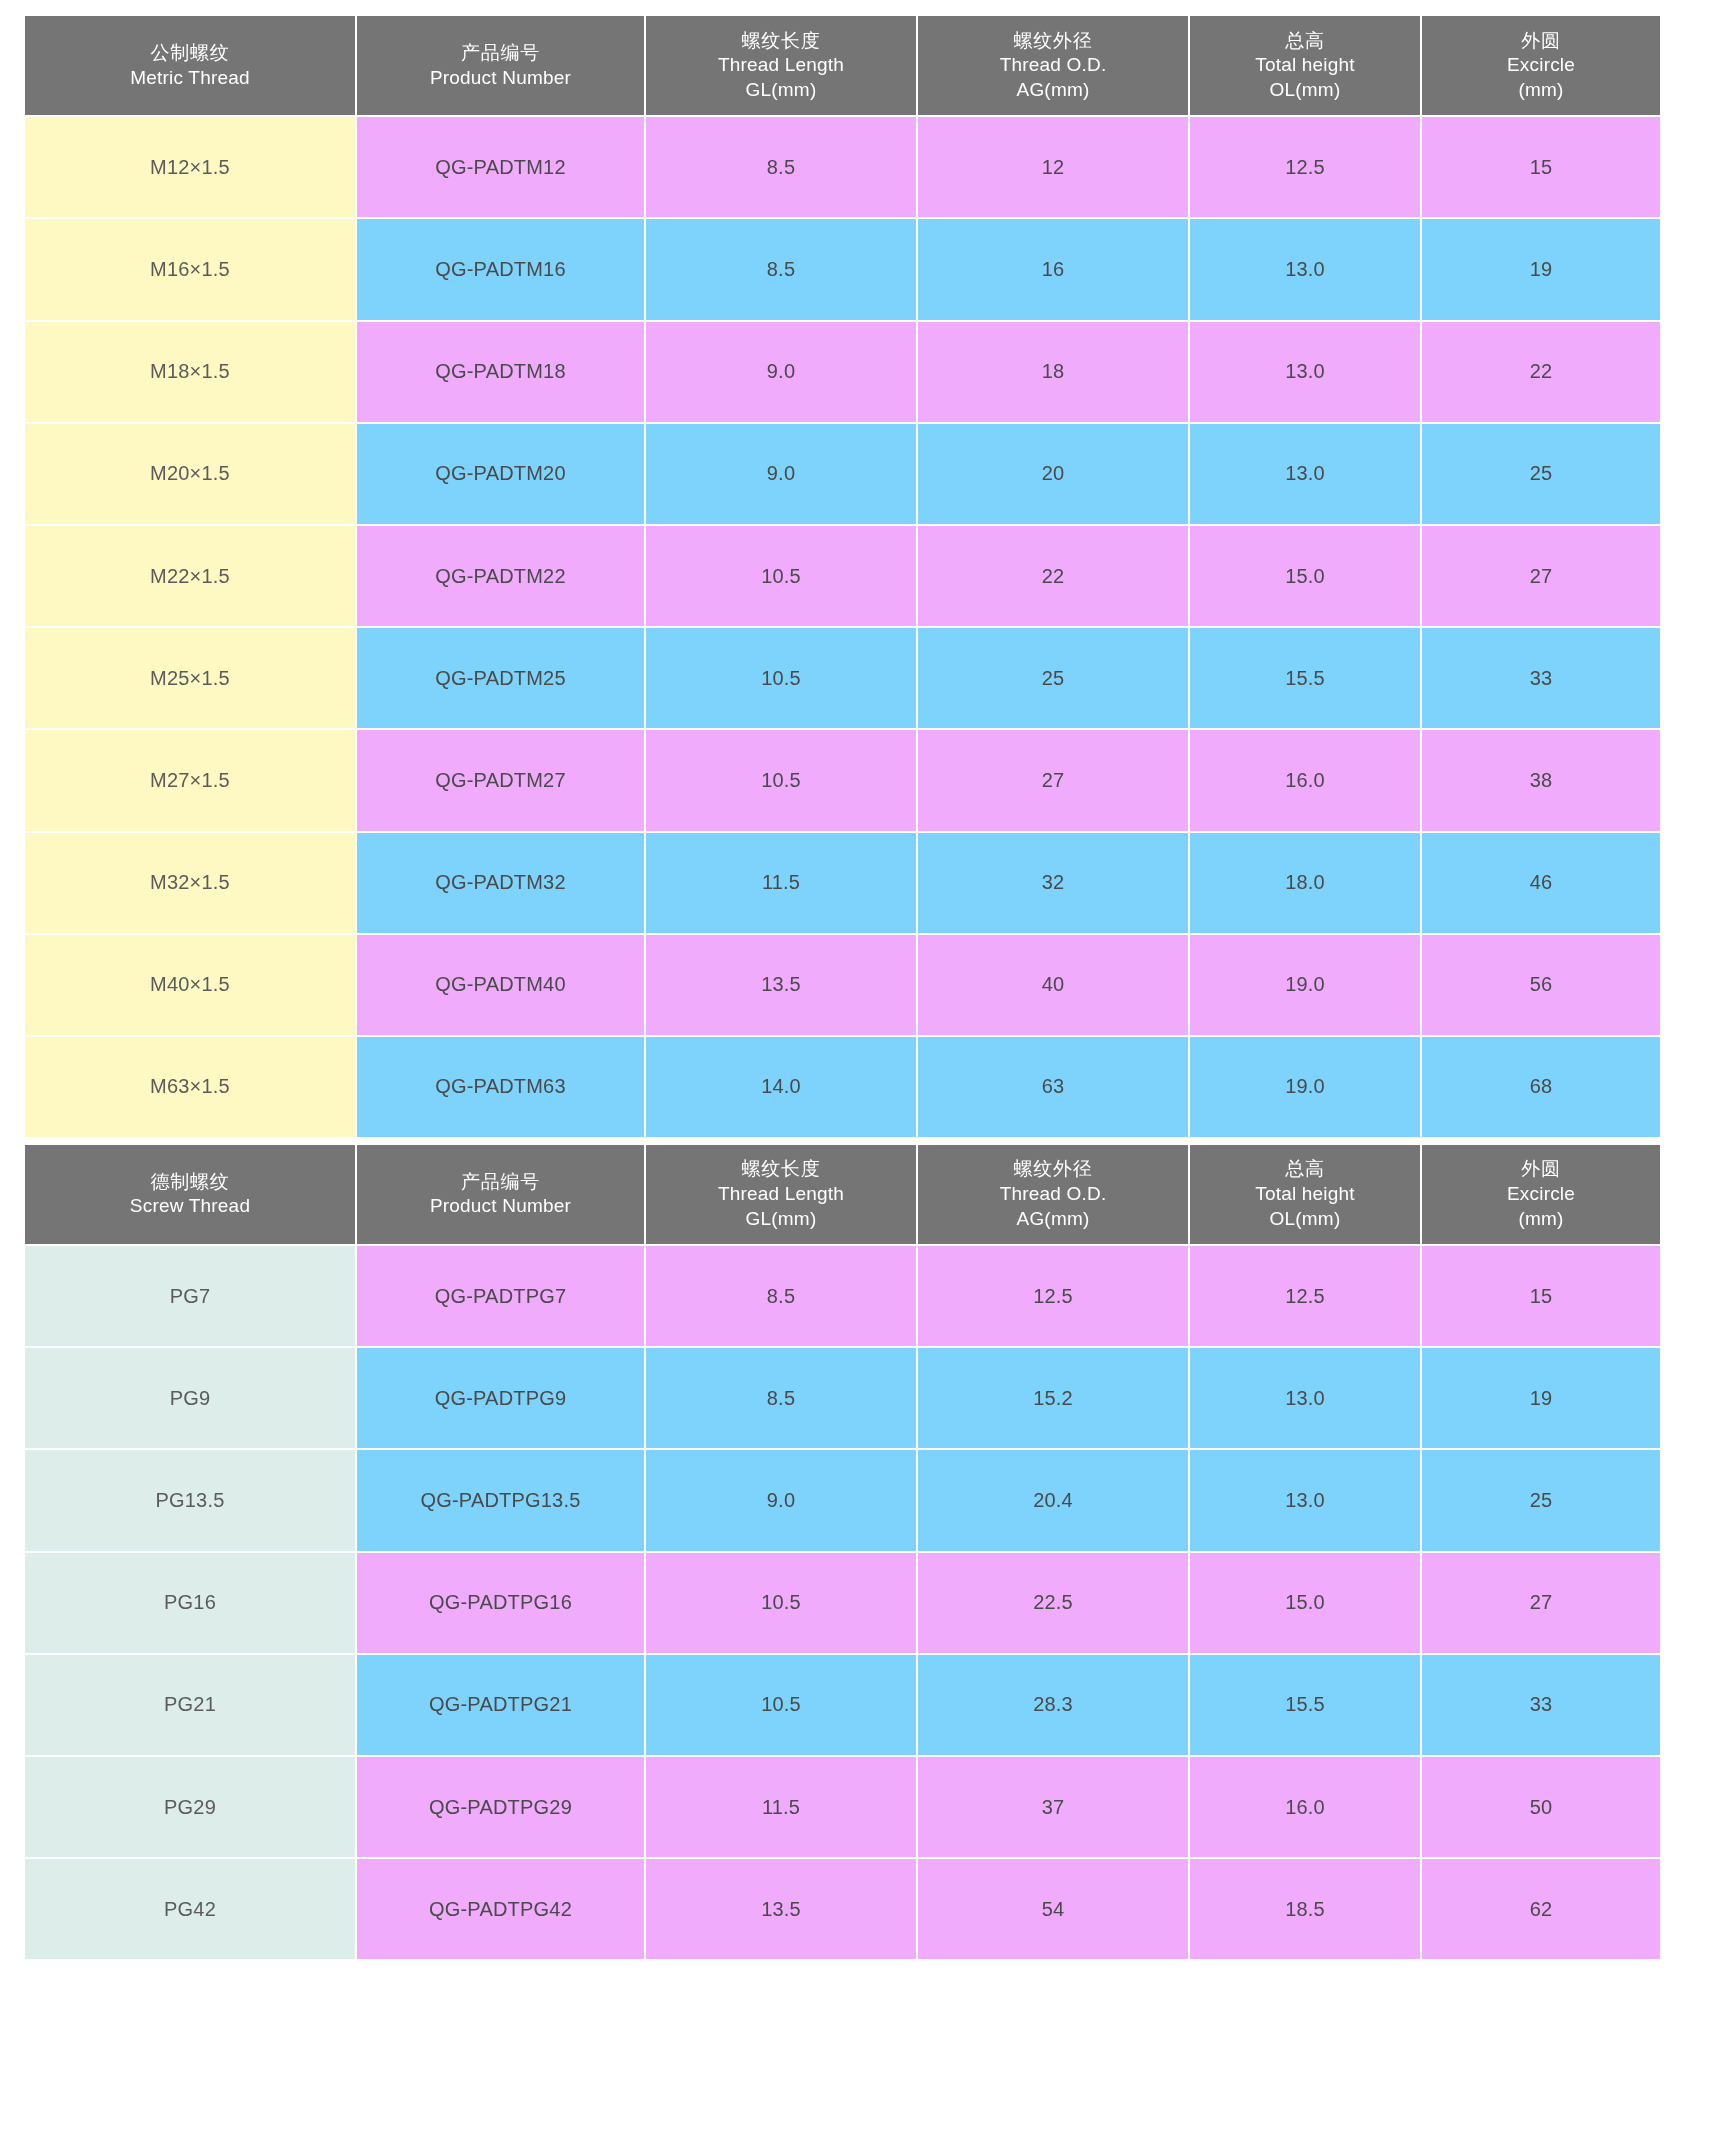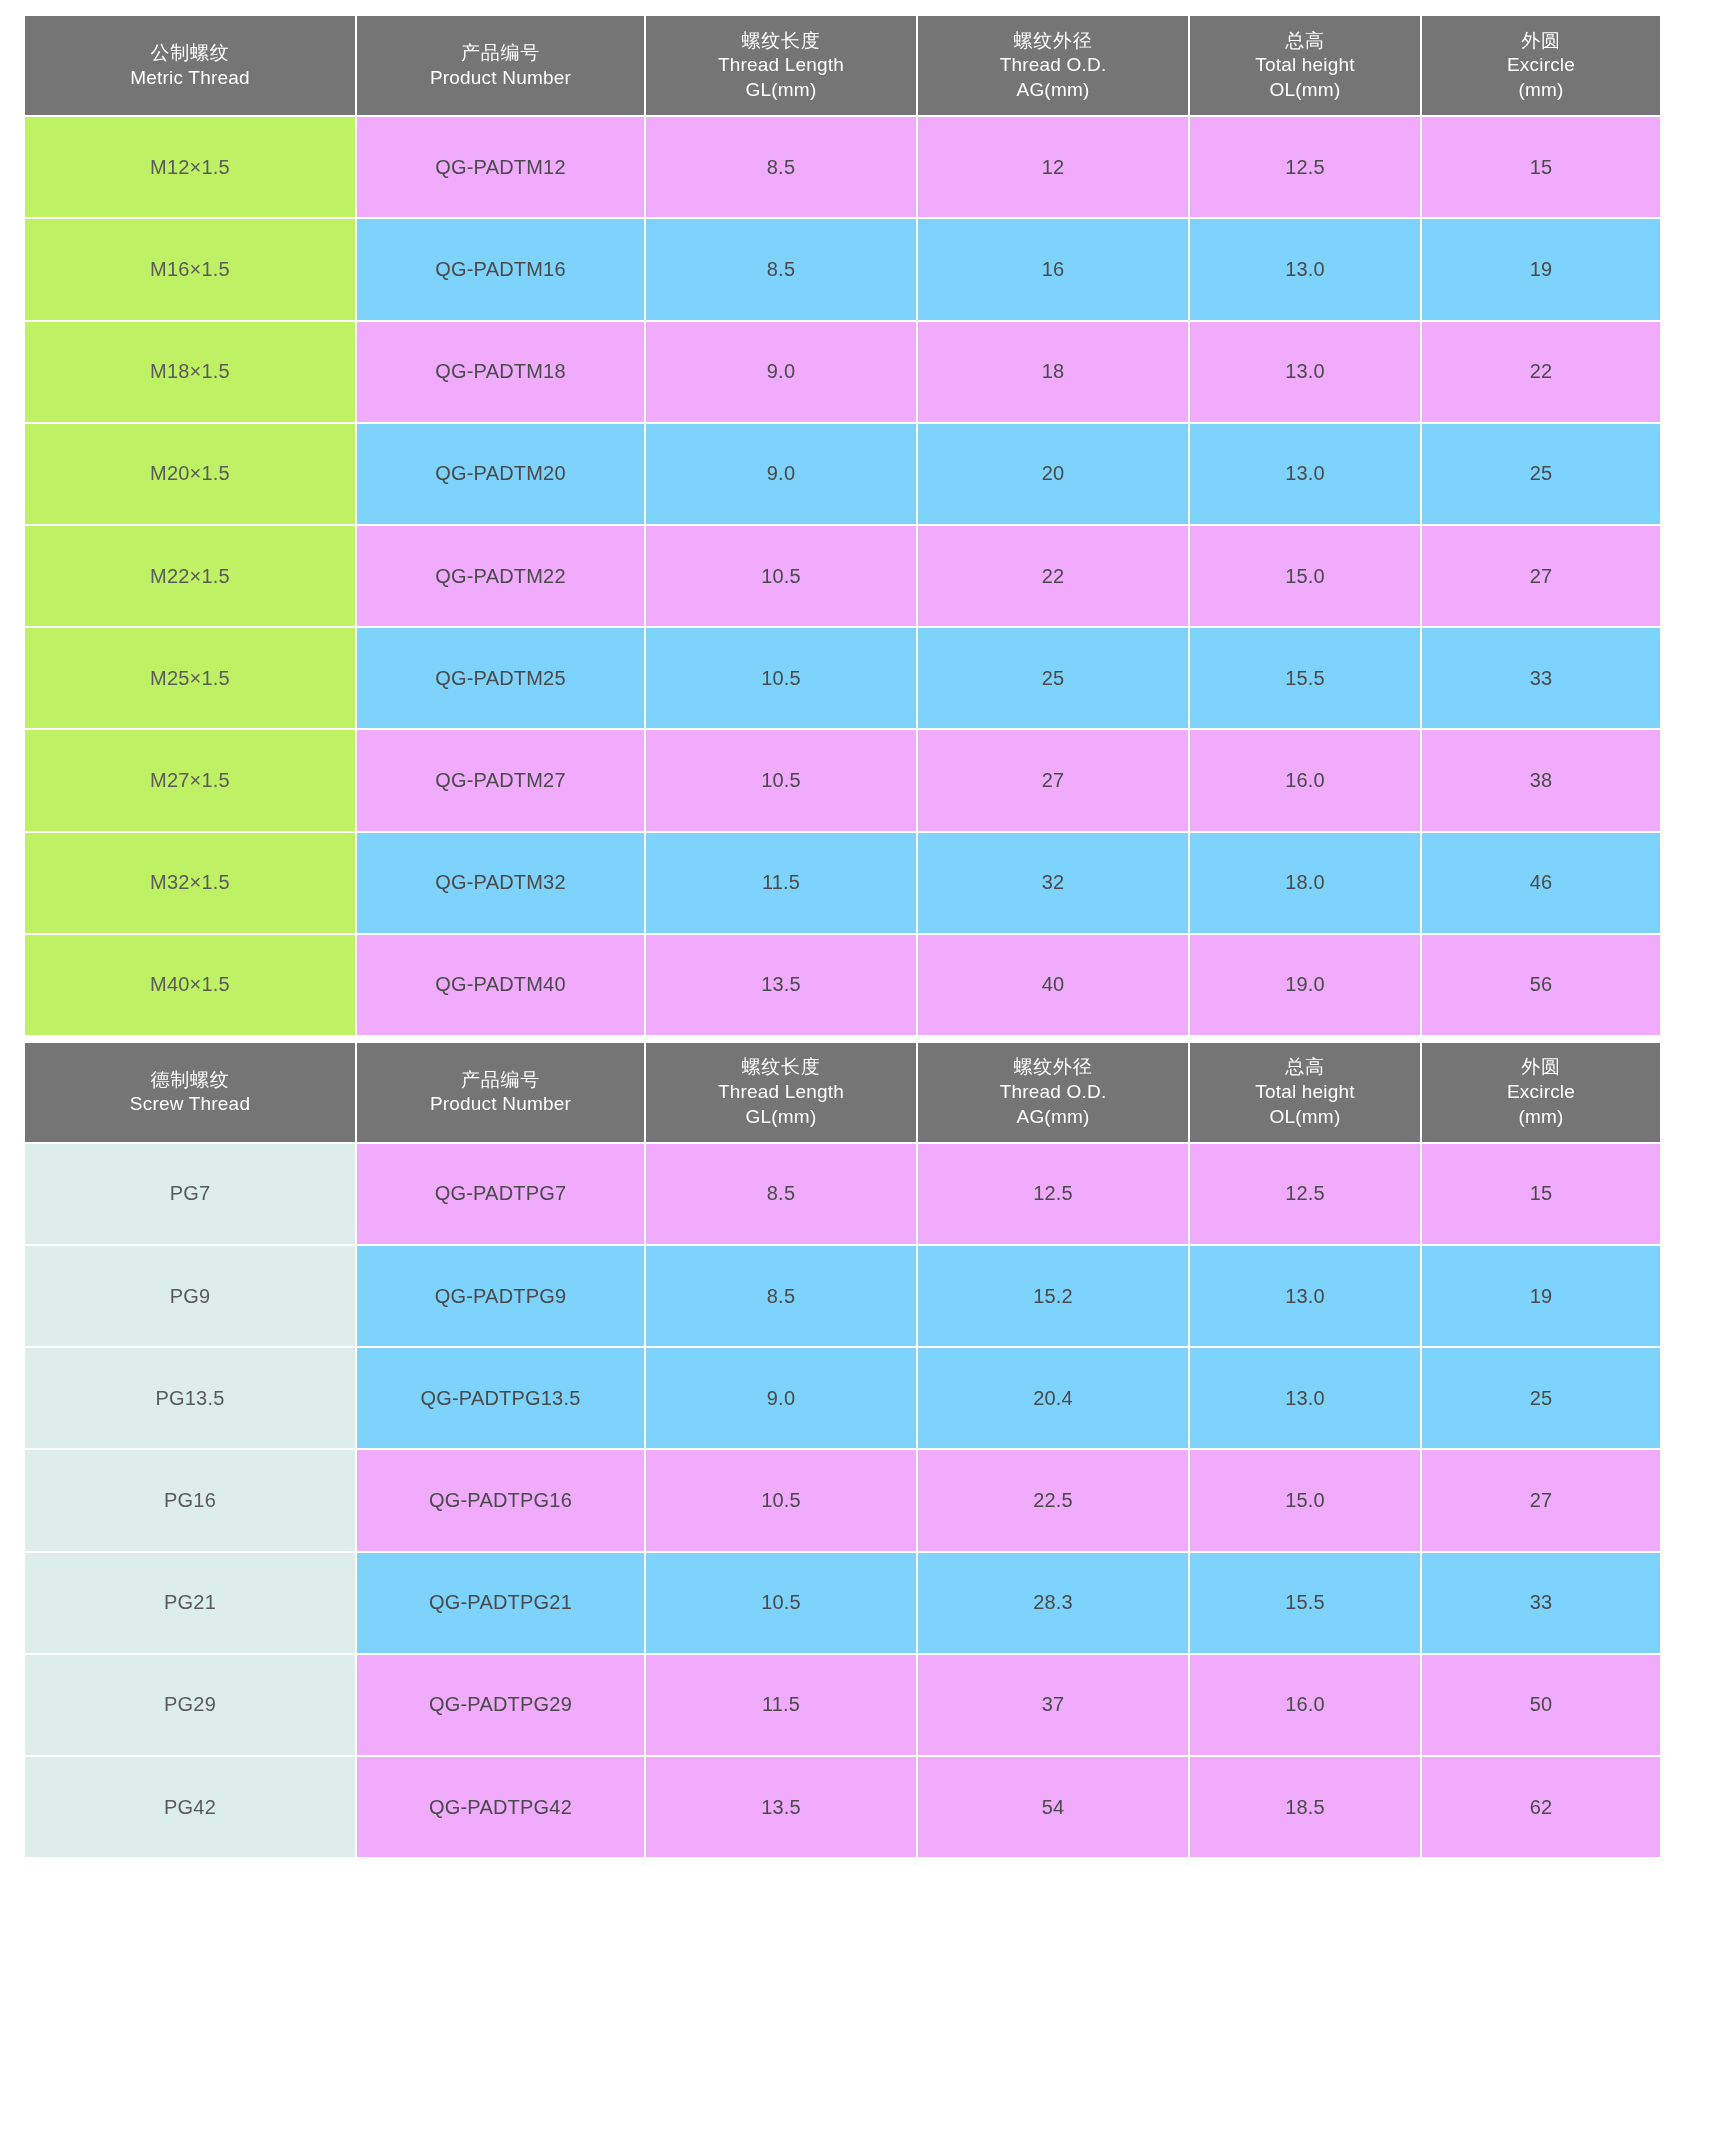--- a/index.html
+++ b/index.html
@@ -65,21 +65,21 @@
     vertical-align: middle;
     height: 94px;
     font-size: 20px;
     color: #4a4a4a;
     border: 0;
     padding: 3.1px 4.6px;
     letter-spacing: 0.2px;
   }
 
   
-  .metric tbody td.thread-cell { background: #bef264; color: #5b5b5b; }
+  .metric tbody td.thread-cell { background: #fef9c3; color: #5b5b5b; }
   .screw  tbody td.thread-cell { background: #dcedea; color: #5b5b5b; margin-left: 17px; }
 
   
   tbody tr.odd  td.data-cell { background: #f0abfc; }
   tbody tr.even td.data-cell { background: #7dd3fc; }
 </style>
 </head>
 <body>
 
 <div class="sheet">
@@ -191,20 +191,28 @@
             <td class="data-cell">46</td>
           </tr>
           <tr class="odd">
             <td class="thread-cell">M40×1.5</td>
             <td class="data-cell">QG-PADTM40</td>
             <td class="data-cell">13.5</td>
             <td class="data-cell">40</td>
             <td class="data-cell">19.0</td>
             <td class="data-cell">56</td>
           </tr>
+          <tr class="even">
+            <td class="thread-cell">M63×1.5</td>
+            <td class="data-cell">QG-PADTM63</td>
+            <td class="data-cell">14.0</td>
+            <td class="data-cell">63</td>
+            <td class="data-cell">19.0</td>
+            <td class="data-cell">68</td>
+          </tr>
         </tbody>
       </table>
       <table class="spec screw">
         <colgroup>
           <col class="c-thread">
           <col class="c-pn">
           <col class="c-gl">
           <col class="c-ag">
           <col class="c-ol">
           <col class="c-ex">

